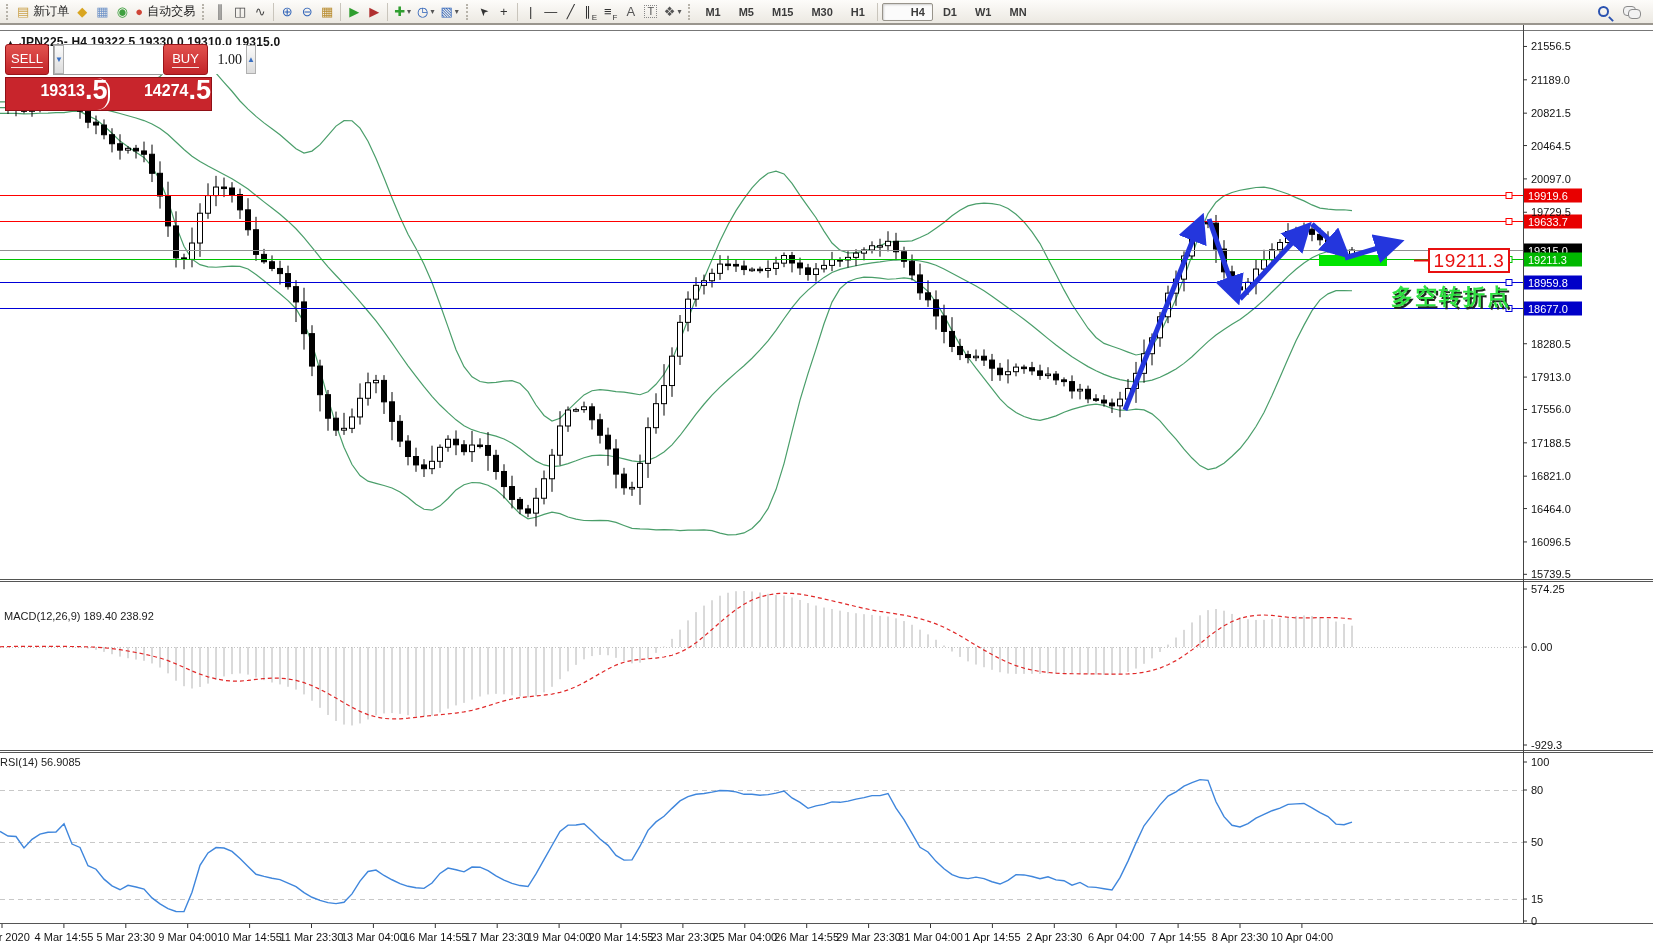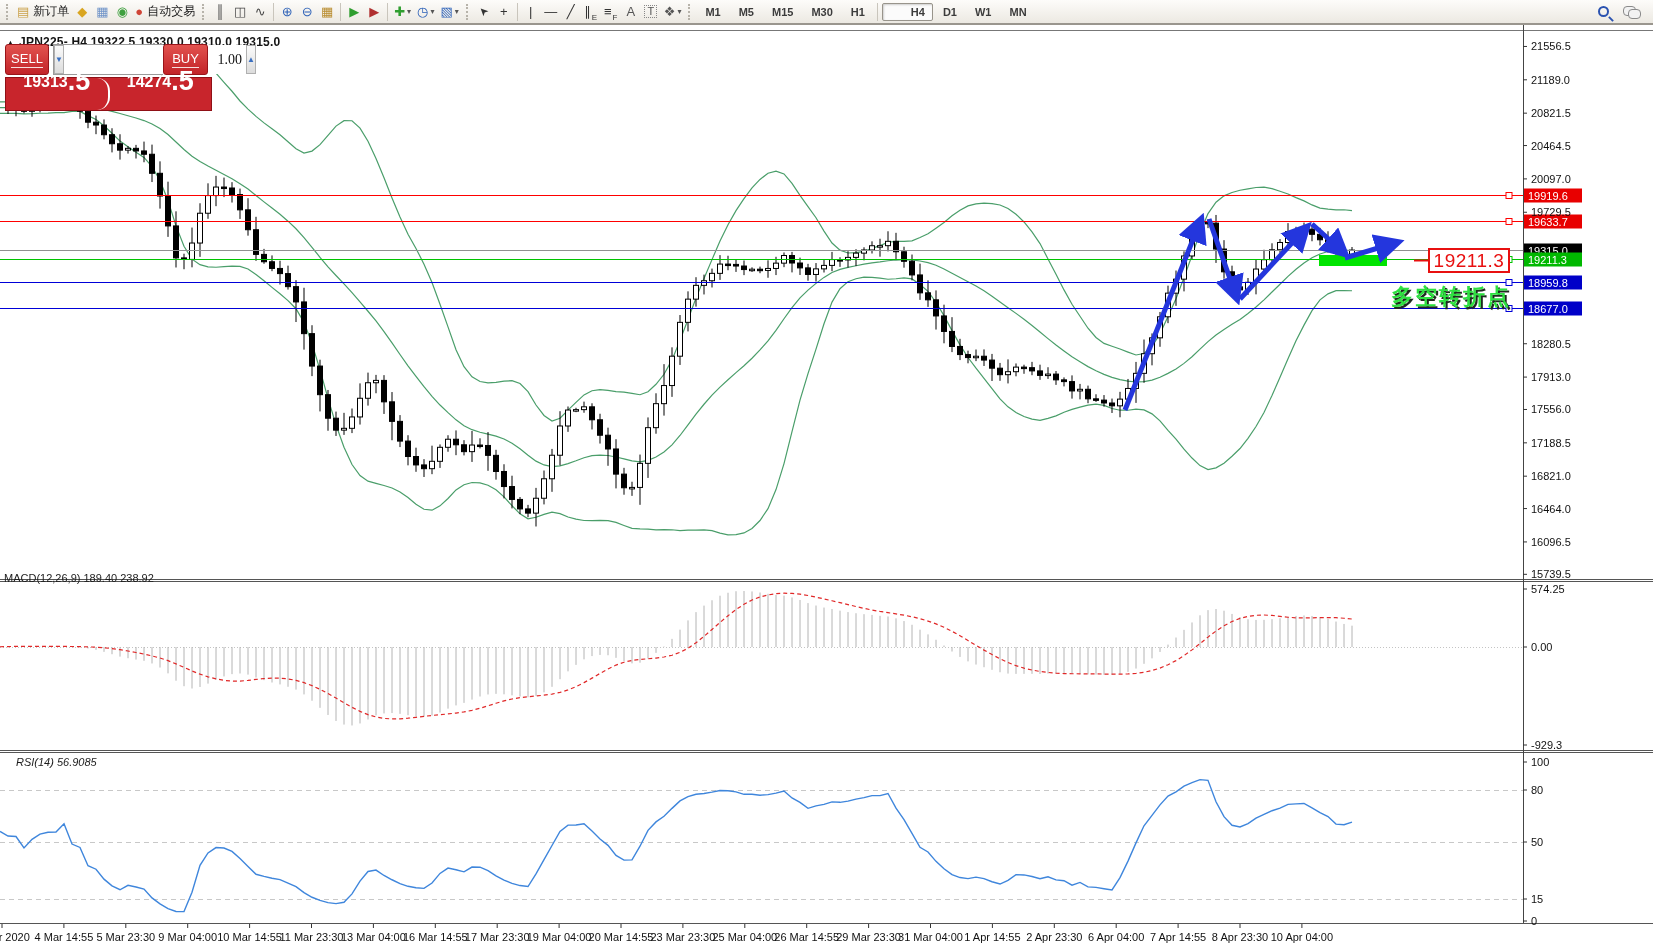--- a/index.html
+++ b/index.html
@@ -47,22 +47,22 @@
   .buy-btn  { width:45px; height:31px; margin-left:0; }
   .btn-red .lbl { border-bottom:1px solid rgba(255,255,255,.85); padding-bottom:1px; }
   .stepper { width:110px; height:31px; margin-left:4px; border:1px solid #9a9a9a; background:#fff;
     display:flex; align-items:stretch; }
   .step-btn { width:19px; background:linear-gradient(#fbfbfb,#dcdcdc); border:1px solid #b0b0b0;
     color:#3a6fc0; font-size:8px; display:flex; align-items:center; justify-content:center; }
   .vol-input { flex:1; border:none; outline:none; text-align:right; font-size:14px; color:#111;
     padding-right:4px; font-family:Liberation Serif, serif; }
   .tp-row2 { position:absolute; left:0; top:33px; width:207px; height:34px; background:#c8252c;
     border:1px solid #8f1016; display:flex; }
-  .px-half { flex:1; color:#fff; display:flex; align-items:flex-end; justify-content:center;
-    padding-bottom:15px;border-radius:13px; }
+  .px-half { flex:1; color:#fff; display:flex; align-items:flex-end; justify-content:flex-end;
+    padding-bottom:6px;border-radius:13px; }
   .px-half.left { border-right:2px solid #fff; }
   .px-main { font-size:16px; font-weight:bold; line-height:1.55; }
   .px-big  { font-size:27px; font-weight:bold; line-height:1; }
 
   
   .pane-label { position:absolute; font-size:11px; color:#1c1c1c; }
 
   
   .callout { position:absolute; left:1428px; top:248px; width:82px; height:25px; background:#fff;
     border:2px solid #e81010; color:#e81010; font-size:19px; display:flex; align-items:center;
@@ -880,19 +880,19 @@
         <span class="px-main">19313</span>
           <span class="px-big">.5</span>
       </div>
       <div class="px-half">
         <span class="px-main">14274</span>
           <span class="px-big">.5</span>
       </div>
     </div>
   </div>
 
-  <div class="pane-label" style="left:4px; top:572px;">MACD(12,26,9) 189.40 238.92</div>
-  <div class="pane-label" style="left:16px; top:756px;font-style:italic;">RSI(14) 56.9085</div>
+  <div class="pane-label" style="left:4px; top:610px;">MACD(12,26,9) 189.40 238.92</div>
+  <div class="pane-label" style="left:0; top:756px;">RSI(14) 56.9085</div>
 
   <div class="callout">19211.3</div>
   <div class="turning-point">多空转折点</div>
 
 </div>
 
 </body></html>

